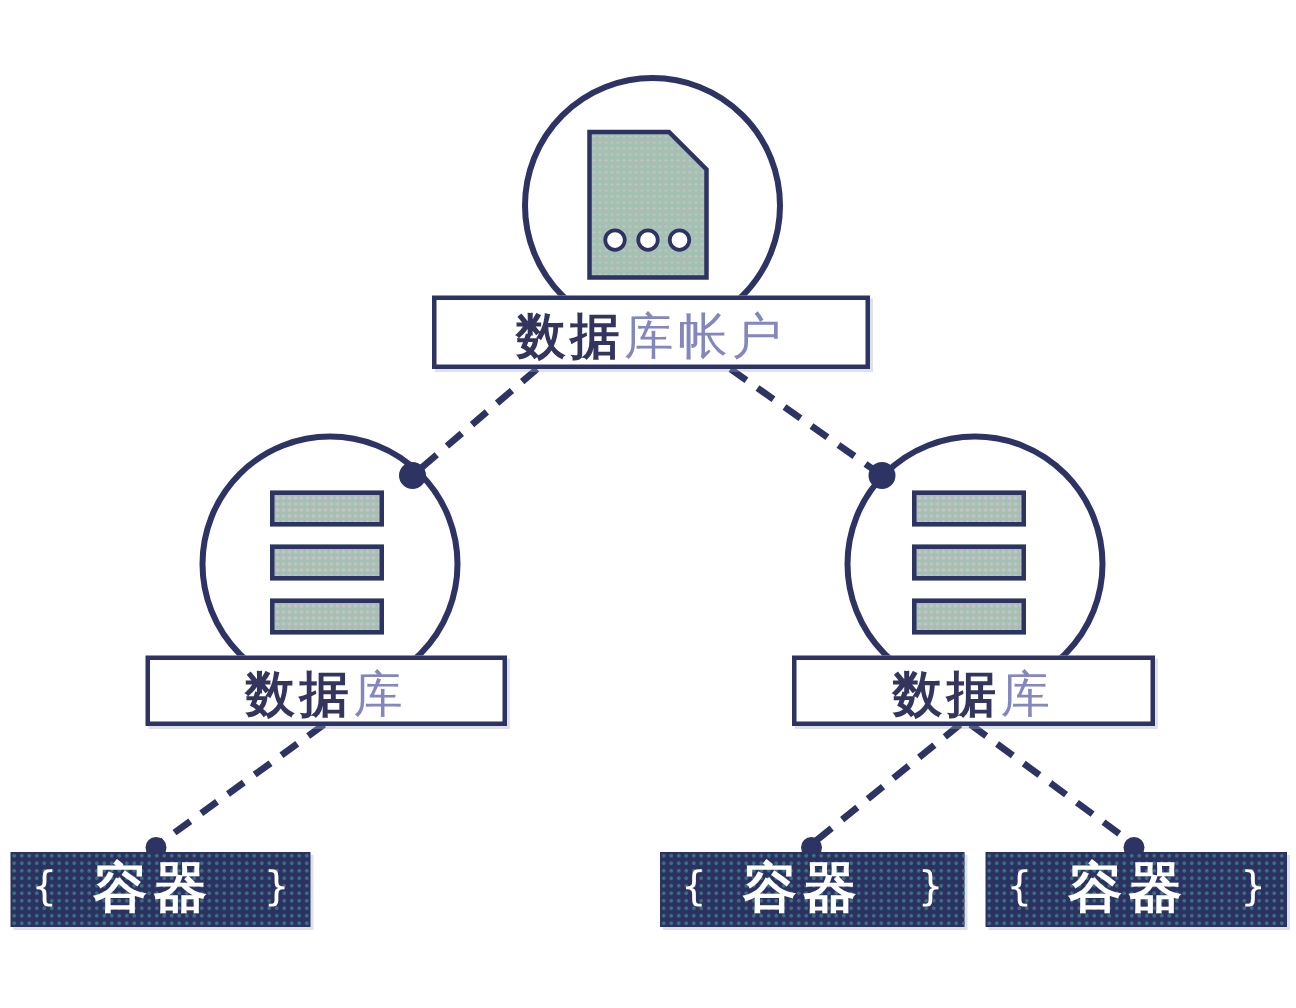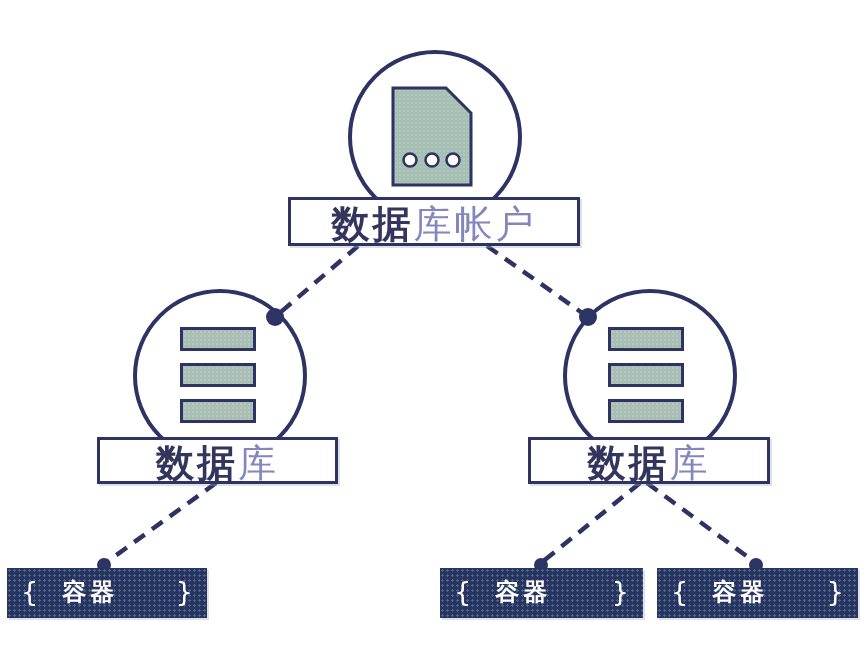--- a/index.html
+++ b/index.html
@@ -31,21 +31,21 @@
     border:3px solid #2d3363;
     background-color:#a2c1b0;
     background-image:radial-gradient(#c9bfca 1px, transparent 1.4px);
     background-size:4px 4px;
   }
 
   
   .label-box {
     position:absolute; background:#ffffff; border:3px solid #2d3363;
     box-sizing:border-box; display:flex; align-items:center; justify-content:center;
-    padding-top:6px; letter-spacing:3px; font-size:38px; white-space:nowrap;
+    padding-top:6px; letter-spacing:3px; font-size:33px; white-space:nowrap;
     box-shadow:2px 2px 0 rgba(160,170,185,0.35);
   }
   .label-top   { left:288px; top:197px; width:292px; height:49px; }
   .label-left  { left:97px;  top:437px; width:241px; height:47px; }
   .label-right { left:528px; top:437px; width:242px; height:47px; }
   .t-bold  { font-weight:bold; color:#33355c; }
   .t-light { font-weight:normal; color:#8487bd;text-align:right; }
 
   
   .container-box {
@@ -53,21 +53,21 @@
     background-color:#2b3160;
     background-image:radial-gradient(#3a7082 1px, transparent 1.4px);
     background-size:5px 5px;
     color:#ffffff; display:flex; align-items:center; padding:0 14px;
     box-shadow:2px 2px 0 rgba(160,170,185,0.35);
   }
   .container-1 { left:7px;   width:200px; }
   .container-2 { left:440px; width:203px; }
   .container-3 { left:657px; width:201px; }
   .brace   { font-size:27px; font-weight:normal; line-height:1; padding-bottom:4px; }
-  .c-label { font-size:24px; font-weight:bold; letter-spacing:4px;
+  .c-label { font-size:36px; font-weight:bold; letter-spacing:4px;
              margin-left:24px; margin-right:auto; padding-bottom:2px; }
 </style>
 </head>
 <body>
 
 <div class="canvas">
 
   <div class="node-circle circle-top"></div>
   <div class="node-circle circle-left"></div>
   <div class="node-circle circle-right"></div>

